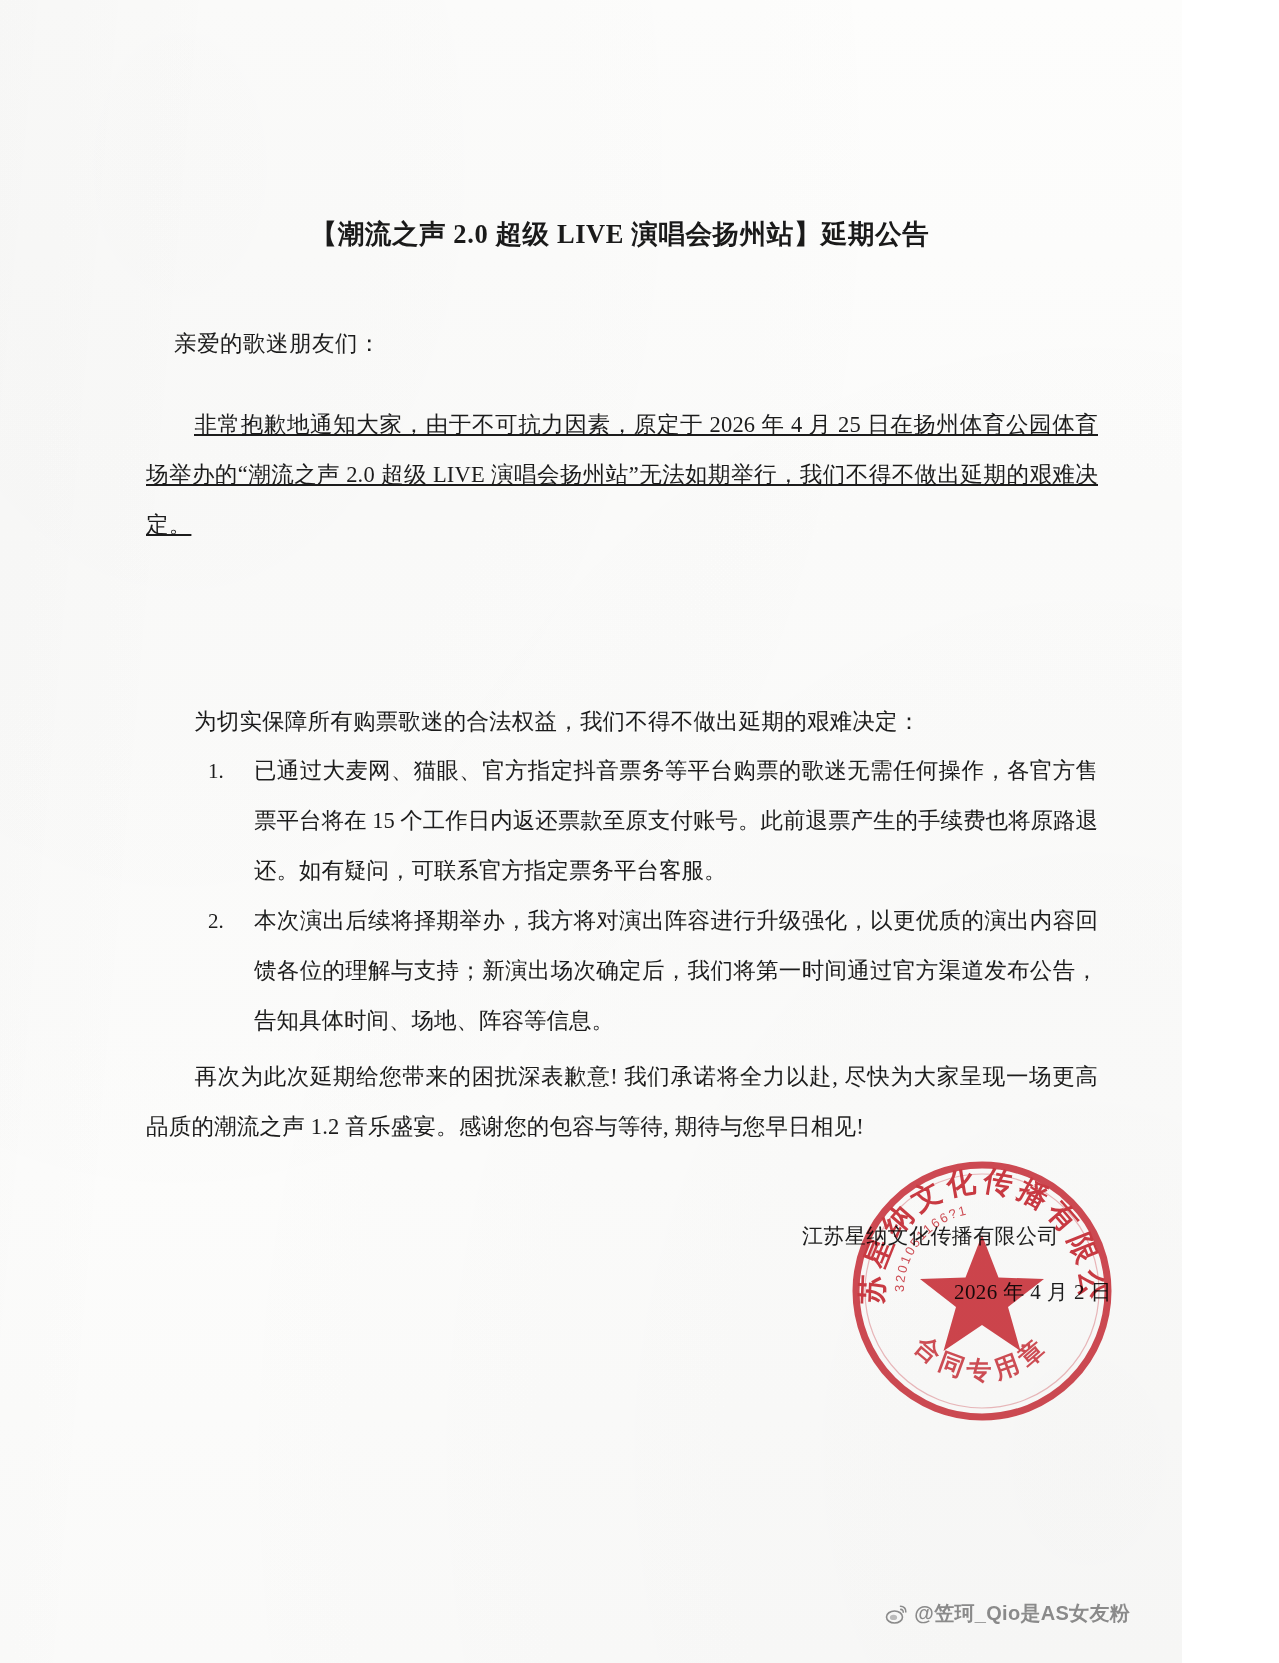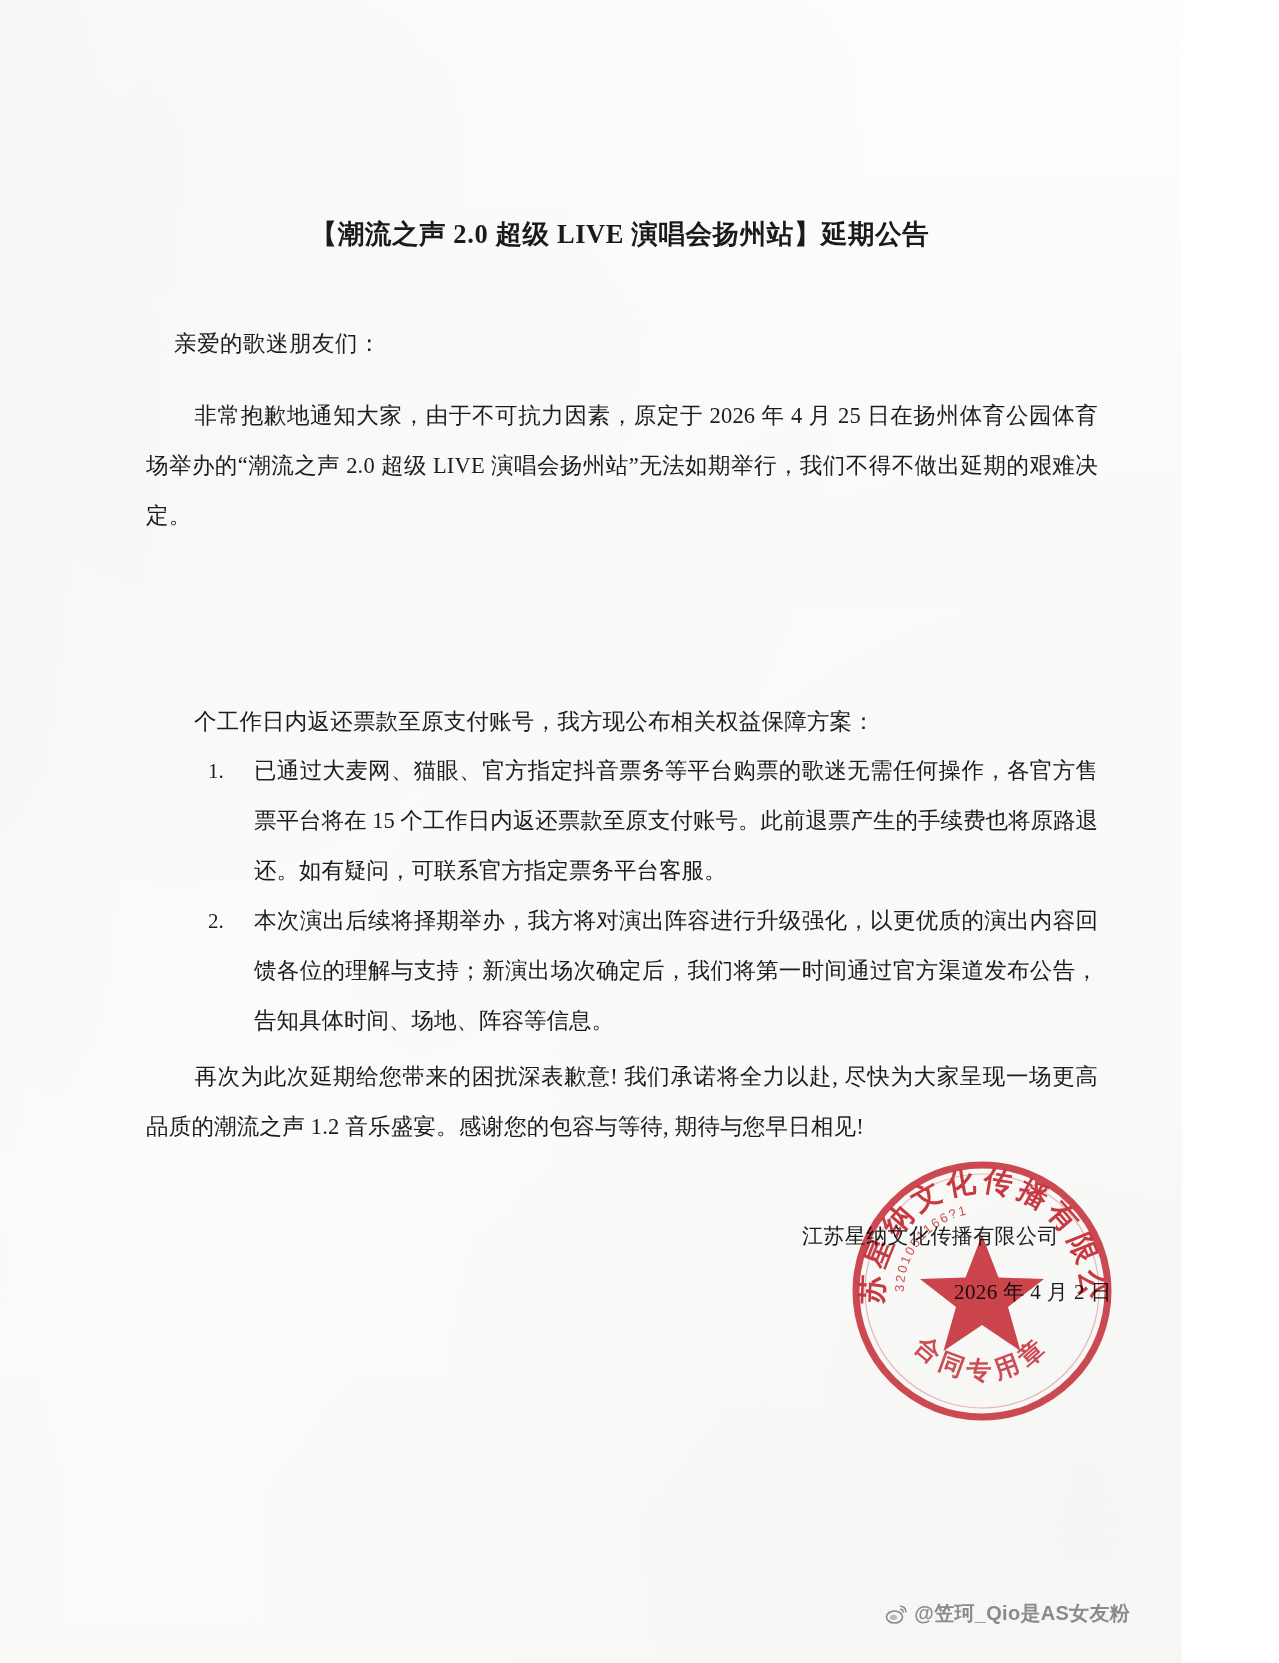--- a/index.html
+++ b/index.html
@@ -71,21 +71,21 @@
     width: 952px;
     font-size: 22.5px;
     line-height: 50px;
     color: #1c1c1c;
     letter-spacing: 0.2px;
     text-align: justify;
     text-justify: inter-ideograph;
   }
   .para .indent { display: inline-block; width: 48px; }
 
-  .p1 { top: 391px; }
+  .p1 { top: 400px; text-decoration: underline; }
   .p2 { top: 541px; }
   .p3 { top: 697px; }
   .p-final { top: 1052px; }
 
   .list {
     position: absolute;
     top: 746px;
     left: 6px;
     width: 952px;
     margin: 0;
@@ -178,21 +178,21 @@
 
   <div class="doc-body">
 
     <div class="doc-title">【潮流之声 2.0 超级 LIVE 演唱会扬州站】延期公告</div>
 
     <div class="greeting">亲爱的歌迷朋友们：</div>
 
     <div class="para p1"><span class="indent"></span><span>非常抱歉地通知大家，由于不可抗力因素，原定于 2026 年 4 月 25 日在扬州体育公园体育场举办的“潮流之声 2.0 超级 LIVE 演唱会扬州站”无法如期举行，我们不得不做出延期的艰难决定。</span></div>
 
 
-    <div class="para p3"><span class="indent"></span><span>个工作日内返还票款至原支付账号，我方现公布相关权益保障方案：</span></div>
+    <div class="para p3"><span class="indent"></span><span>为切实保障所有购票歌迷的合法权益，我们不得不做出延期的艰难决定：</span></div>
 
     <ul class="list">
       <li class="list-item">
         <span class="marker">1.</span>
         <span>已通过大麦网、猫眼、官方指定抖音票务等平台购票的歌迷无需任何操作，各官方售票平台将在 15 个工作日内返还票款至原支付账号。此前退票产生的手续费也将原路退还。如有疑问，可联系官方指定票务平台客服。</span>
       </li>
       <li class="list-item">
         <span class="marker">2.</span>
         <span>本次演出后续将择期举办，我方将对演出阵容进行升级强化，以更优质的演出内容回馈各位的理解与支持；新演出场次确定后，我们将第一时间通过官方渠道发布公告，告知具体时间、场地、阵容等信息。</span>
       </li>

